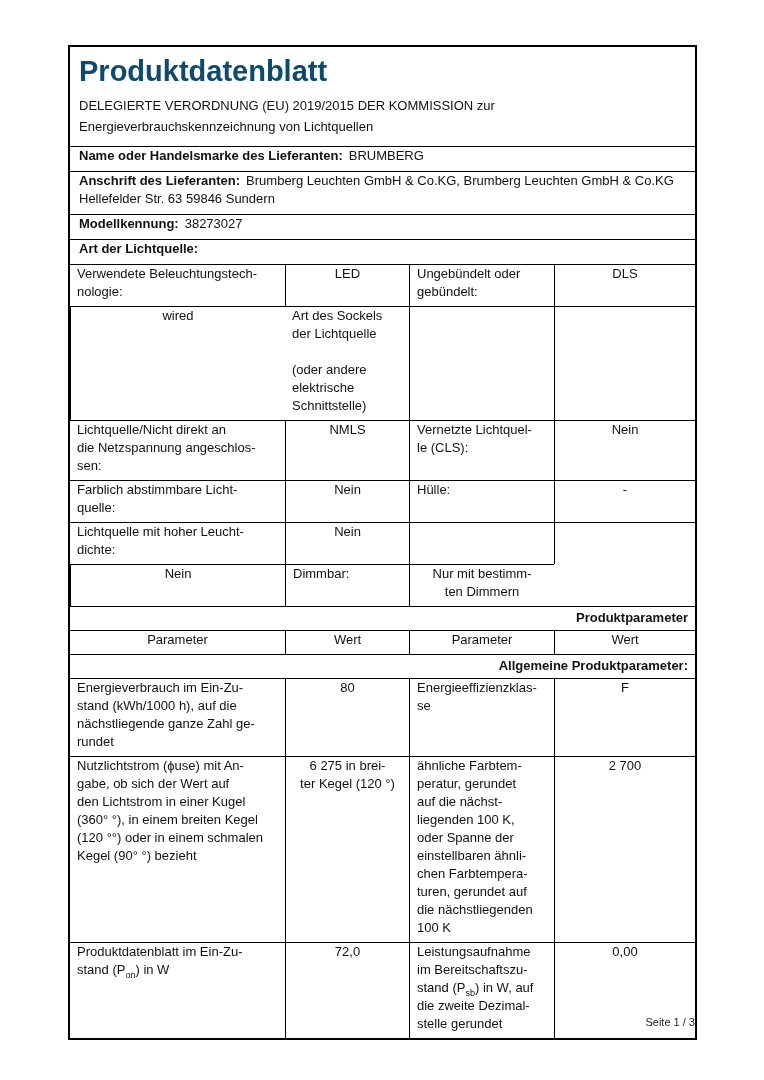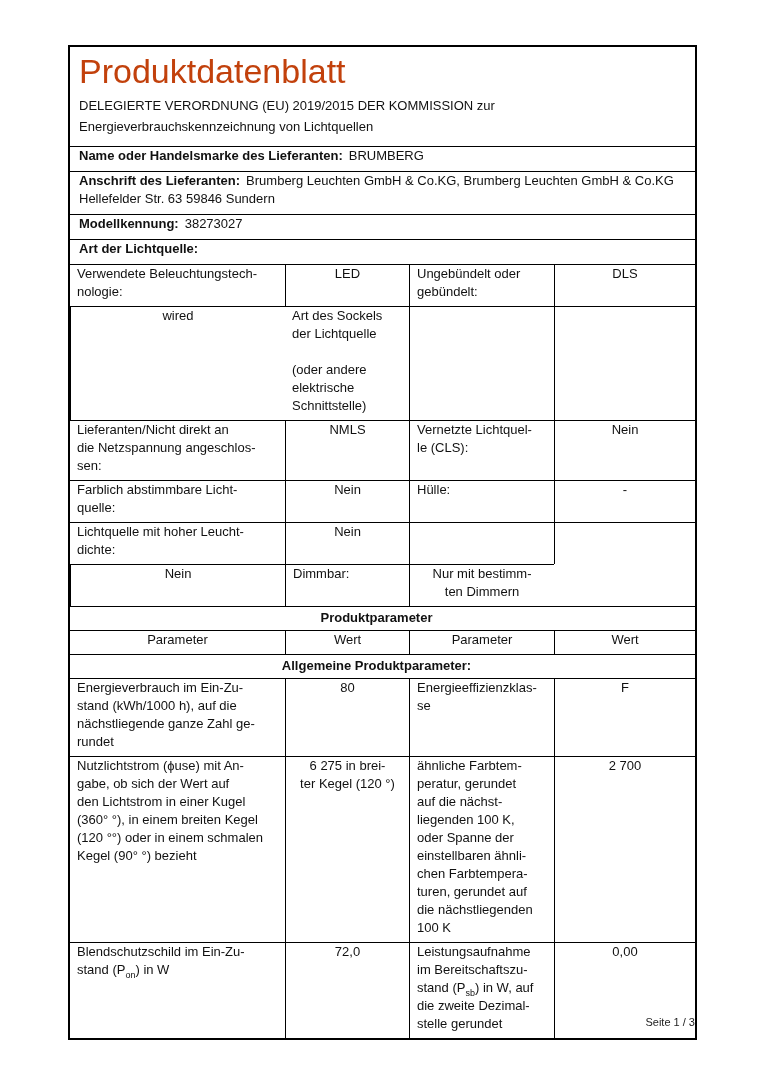--- a/index.html
+++ b/index.html
@@ -18,24 +18,24 @@
     width: 629px;
     border: 2px solid #000;
     background: #fff;
   }
 
   .sec { padding: 0 9px 6px 9px; font-size: 13px; line-height: 18px; }
   .sec + .sec { border-top: 1.5px solid #000; }
 
   .title-sec { padding: 7px 9px 9px 9px; }
   .doc-title {
-    font-size: 34px;
+    font-size: 29px;
     line-height: 34px;
-    font-weight: 400;
-    color: #c2410c;
+    font-weight: 700;
+    color: #0c4a6e;
   }
   .reg-text {
     margin-top: 7px;
     font-size: 13px;
     line-height: 21px;
     white-space: pre-line;
   }
 
   .lbl { font-weight: 700; }
   .val { margin-left: 6px; }
@@ -50,23 +50,23 @@
     border-top: 1.5px solid #000;
     padding: 0 7px 5px 7px;
     line-height: 18px;
     white-space: pre-line;
     vertical-align: top;
   }
   .cell.c2, .cell.c4 { text-align: center; border-left: 1.5px solid #000; }
   .cell.c3 { border-left: 1.5px solid #000; }
   .cell.full {
     grid-column: 1 / -1;
-    text-align: center;
+    text-align: right;
     font-weight: 700;
-    padding: 2px 19px 3px 7px;
+    padding: 2px 7px 3px 7px;
   }
   .cell.hdr { font-weight: 400; text-align: center; }
 
   sub { font-size: 9px; line-height: 0; }
 
   .page-footer {
     position: absolute;
     top: 1016px;
     right: 69px;
     font-size: 11px;
@@ -110,21 +110,21 @@
     <div class="cell c4">DLS</div>
 
     <div class="cell c2">wired</div>
     <div class="cell c1">Art des Sockels der Lichtquelle
 
 (oder andere elektrische
 Schnittstelle)</div>
     <div class="cell c3"></div>
     <div class="cell c4"></div>
 
-    <div class="cell c1">Lieferanten/Nicht direkt an
+    <div class="cell c1">Lichtquelle/Nicht direkt an
 die Netzspannung angeschlos-
 sen:</div>
     <div class="cell c2">NMLS</div>
     <div class="cell c3">Vernetzte Lichtquel-
 le (CLS):</div>
     <div class="cell c4">Nein</div>
 
     <div class="cell c1">Farblich abstimmbare Licht-
 quelle:</div>
     <div class="cell c2">Nein</div>
@@ -173,21 +173,21 @@
 auf die nächst-
 liegenden 100 K,
 oder Spanne der
 einstellbaren ähnli-
 chen Farbtempera-
 turen, gerundet auf
 die nächstliegenden
 100 K</div>
     <div class="cell c4">2 700</div>
 
-    <div class="cell c1"><span>Blendschutzschild im Ein-Zu-
+    <div class="cell c1"><span>Produktdatenblatt im Ein-Zu-
 stand (P</span><sub>on</sub><span>) in W</span></div>
     <div class="cell c2">72,0</div>
     <div class="cell c3"><span>Leistungsaufnahme
 im Bereitschaftszu-
 stand (P</span><sub>sb</sub><span>) in W, auf
 die zweite Dezimal-
 stelle gerundet</span></div>
     <div class="cell c4">0,00</div>
 
   </div>

